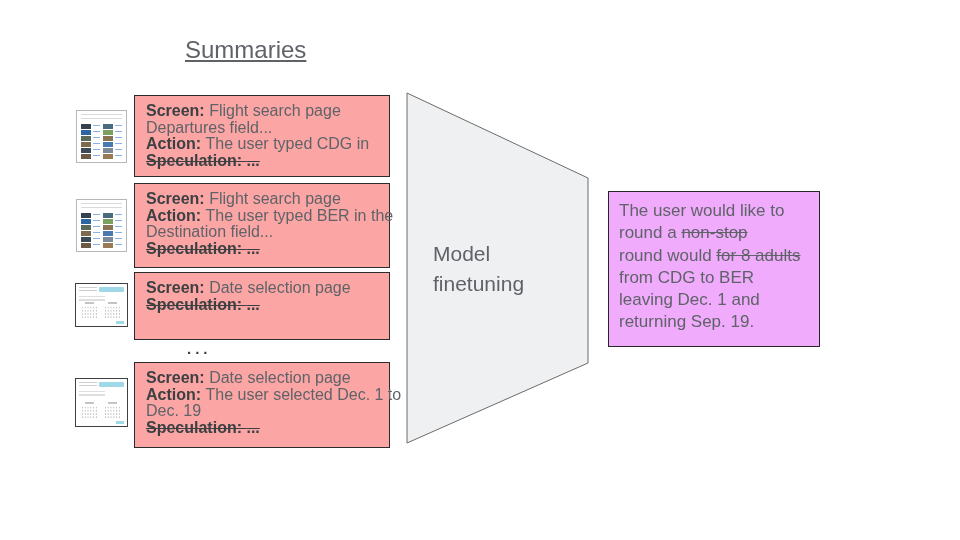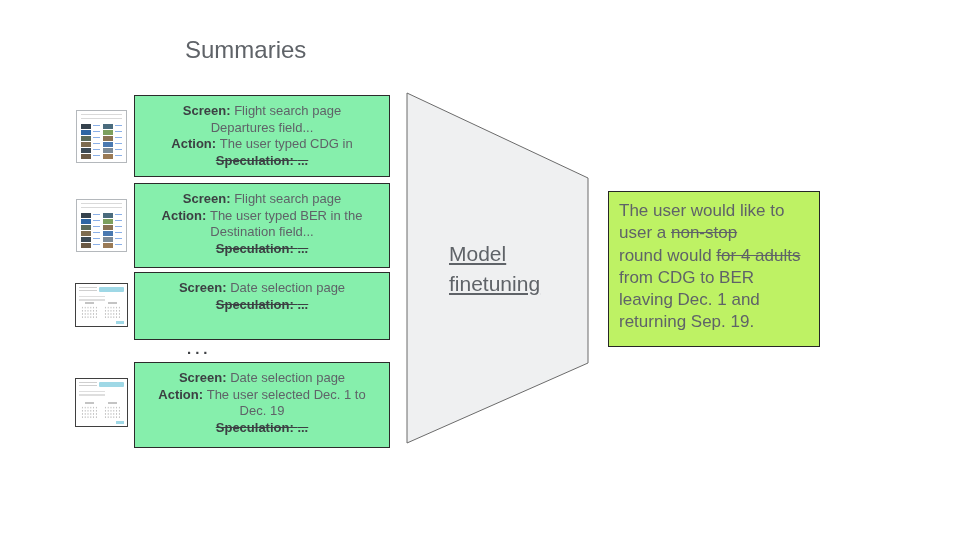--- a/index.html
+++ b/index.html
@@ -2,34 +2,33 @@
 <html><head>
 <meta charset="utf-8">
 <style>
   html,body{margin:0;padding:0;background:#fff;}
   .stage{
     position:relative;width:960px;height:540px;background:#ffffff;overflow:hidden;
     font-family:"Liberation Sans",sans-serif;color:#5f6368;
   }
   .abs{position:absolute;}
   
-  .heading{font-size:24px;color:#5f6368;white-space:nowrap;}
+  .heading{font-size:24px;color:#5f6368;white-space:nowrap;text-decoration:underline;}
   
   .card{
-    background:#86efac;border:1px solid #2b2b2b;box-sizing:border-box;
-    font-size:13px;line-height:16.5px;color:#5f6368;
+    background:#fca5a5;border:1px solid #2b2b2b;box-sizing:border-box;
+    font-size:16px;line-height:16.5px;color:#5f6368;
     padding:7px 11px 0 11px;
-    text-align:center;
   }
   .card .tl{white-space:nowrap;}
   .b{font-weight:700;color:#3c4043;}
   .s{text-decoration:line-through;}
   
   .gold-card{
-    background:#bef264;border:1.5px solid #262626;box-sizing:border-box;
+    background:#f0abfc;border:1.5px solid #262626;box-sizing:border-box;
     font-size:17px;line-height:22.3px;color:#5f6368;
     padding:8px 8px 0 10px;
   }
   .gold-card .tl{white-space:nowrap;}
   
   .dots{font-size:15px;font-weight:700;letter-spacing:4px;color:#3f4145;}
   
   .funnel-label{font-size:21px;line-height:30px;color:#5f6368;width:130px;}
   
   .thumb{position:absolute;background:#fff;box-sizing:border-box;}
@@ -61,21 +60,21 @@
 </head>
 <body>
 
 <div class="stage">
 
   <div class="abs heading" style="left:185px;top:36px;">Summaries</div>
 
   <svg width="960" height="540" viewBox="0 0 960 540">
     <polygon points="407,93 588,178 588,363 407,443" fill="#eff0f1" stroke="#6b6b6b" stroke-width="1"></polygon>
   </svg>
-  <div class="abs funnel-label" style="left:449px;top:239px;text-decoration:underline;">Model finetuning</div>
+  <div class="abs funnel-label" style="left:433px;top:239px;">Model finetuning</div>
 
   <div class="thumb thumb-flight" style="left:76px;top:110px;width:51px;height:53px;">
     <i class="fl-lines"></i>
     <i class="fl-col fl-c1"></i>
     <i class="fl-blue fl-b1"></i>
     <i class="fl-col fl-c2"></i>
     <i class="fl-blue fl-b2"></i>
   </div>
 
   <div class="abs card" style="left:134px;top:95px;width:256px;height:82px;">
@@ -127,20 +126,20 @@
 
   <div class="abs card" style="left:134px;top:362px;width:256px;height:86px;">
       <div class="tl"><span class="b">Screen: </span><span>Date selection page</span></div>
       <div class="tl"><span class="b">Action: </span><span>The user selected Dec. 1 to</span></div>
       <div class="tl"><span>Dec. 19</span></div>
       <div class="tl"><span class="b s">Speculation: </span><span class="b s">...</span></div>
     </div>
 
   <div class="abs gold-card" style="left:608px;top:191px;width:212px;height:156px;">
       <div class="tl"><span>The user would like to</span></div>
-      <div class="tl"><span>user a </span><span class="s">non-stop</span></div>
-      <div class="tl"><span>round would </span><span class="s">for 4 adults</span></div>
+      <div class="tl"><span>round a </span><span class="s">non-stop</span></div>
+      <div class="tl"><span>round would </span><span class="s">for 8 adults</span></div>
       <div class="tl"><span>from CDG to BER</span></div>
       <div class="tl"><span>leaving Dec. 1 and</span></div>
       <div class="tl"><span>returning Sep. 19.</span></div>
     </div>
 
 </div>
 
 </body></html>

